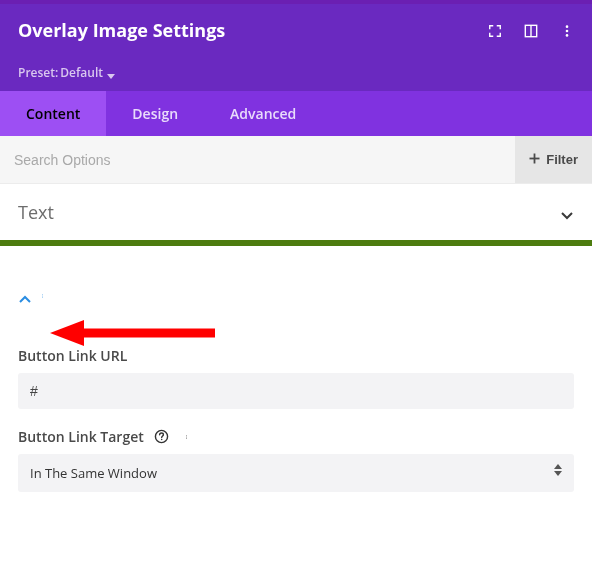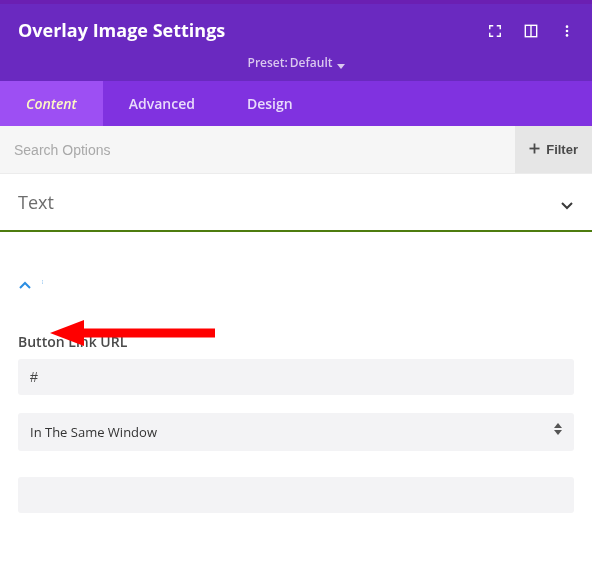--- a/index.html
+++ b/index.html
@@ -8,36 +8,36 @@
 
   .topbar { background: #6b1fb2; height: 4px; }
 
   .header {
     background: #6a29c0;
     padding: 14px 18px 10px 18px;
     color: #fff;
     position: relative;
   }
   .header .title { font-weight: 700; font-size: 18px; }
-  .header .preset-row { margin-top: 12px; font-size: 0; text-align: center; }
+  .header .preset-row { margin-top: 22px; font-size: 0; }
   .preset-label, .preset-value { font-size: 12px; font-weight: 600; color: #d9c7ef; display: inline-block; }
   .preset-value { margin-left: 2px; }
   .preset-caret { display: inline-block; margin-left: 4px; vertical-align: middle; }
   .header-icons { position: absolute; right: 16px; top: 18px; display: flex; gap: 18px; align-items: center; }
   .hicon { width: 18px; height: 18px; color: #fff; cursor: pointer; display: flex; align-items: center; justify-content: center; }
 
   .tabs { background: #8032e0; display: flex; }
   .tab {
     padding: 13px 26px;
     color: #e9dcfb;
     font-size: 14px;
     font-weight: 600;
     cursor: pointer;
   }
-  .tab.active { background: #9d4ff3; color: #fef9c3; font-style: italic; }
+  .tab.active { background: #9d4ff3; color: #000000; }
 
   .searchbar { display: flex; align-items: stretch; background: #f6f6f6; border-bottom: 1px solid #ececec; }
   .search-input {
     flex: 1;
     border: none;
     background: transparent;
     padding: 12px 14px;
     font-size: 14px;
     color: #8b5cf6;
     outline: none;
@@ -52,21 +52,21 @@
     gap: 6px;
     color: #4a4a4a;
     font-size: 13px;
     font-weight: 600;
     cursor: pointer;
   }
 
   .panel { background: #fff; }
 
   .section {
-    border-bottom: 2px solid #4d7c0f;
+    border-bottom: 6px solid #4d7c0f;
   }
   .section-head {
     display: flex;
     align-items: center;
     padding: 16px 18px;
     cursor: pointer;
   }
   .section-title {
     flex: 1;
     font-size: 18px;
@@ -140,22 +140,22 @@
           <circle cx="8" cy="3" r="1.5"></circle>
             <circle cx="8" cy="8" r="1.5"></circle>
             <circle cx="8" cy="13" r="1.5"></circle>
         </svg>
       </div>
     </div>
   </div>
 
   <div class="tabs">
     <div class="tab active">Content</div>
+    <div class="tab">Design</div>
     <div class="tab">Advanced</div>
-    <div class="tab">Design</div>
   </div>
 
   <div class="searchbar">
     <input class="search-input" placeholder="Search Options" style="">
     <button class="filter-btn">
       <span>
         <svg width="11" height="11" viewBox="0 0 11 11" stroke="#4a4a4a" stroke-width="1.8">
             <line x1="5.5" y1="0.5" x2="5.5" y2="10.5"></line>
             <line x1="0.5" y1="5.5" x2="10.5" y2="5.5"></line>
           </svg>
@@ -202,20 +202,37 @@
       <div class="section-body">
 
         <div class="field">
           <div class="field-label-row">
             <span class="field-label">Button Link URL</span>
           </div>
           <input type="text" class="text-field" value="#" style="">
         </div>
 
         <div class="field">
+          <div class="field-label-row">
+            <span class="field-label">Button Link Target</span>
+            <span class="help-ic">
+              <svg viewBox="0 0 16 16" width="15" height="15" fill="none" stroke="#333" stroke-width="1.5">
+                  <circle cx="8" cy="8" r="6.5"></circle>
+                  <path d="M6 6.2 C6 4.8 7 4.2 8 4.2 C9 4.2 10 4.9 10 6 C10 7.3 8.2 7.5 8.2 9" stroke-linecap="round"></path>
+                  <circle cx="8.2" cy="11.2" r="0.8" fill="#333" stroke="none"></circle>
+                </svg>
+            </span>
+            <span class="dots-ic">
+              <svg viewBox="0 0 14 14" width="4" height="14" fill="#333">
+                  <circle cx="2" cy="2" r="1.5"></circle>
+                  <circle cx="2" cy="7" r="1.5"></circle>
+                  <circle cx="2" cy="12" r="1.5"></circle>
+                </svg>
+            </span>
+          </div>
           <div class="select-field">
             <span class="select-val">In The Same Window</span>
             <span class="select-arrows">
               <svg viewBox="0 0 8 6">
                   <path d="M4 0 L8 5 L0 5 Z" fill="#555"></path>
                 </svg>
               <svg viewBox="0 0 8 6">
                   <path d="M0 1 L8 1 L4 6 Z" fill="#555"></path>
                 </svg>
             </span>

